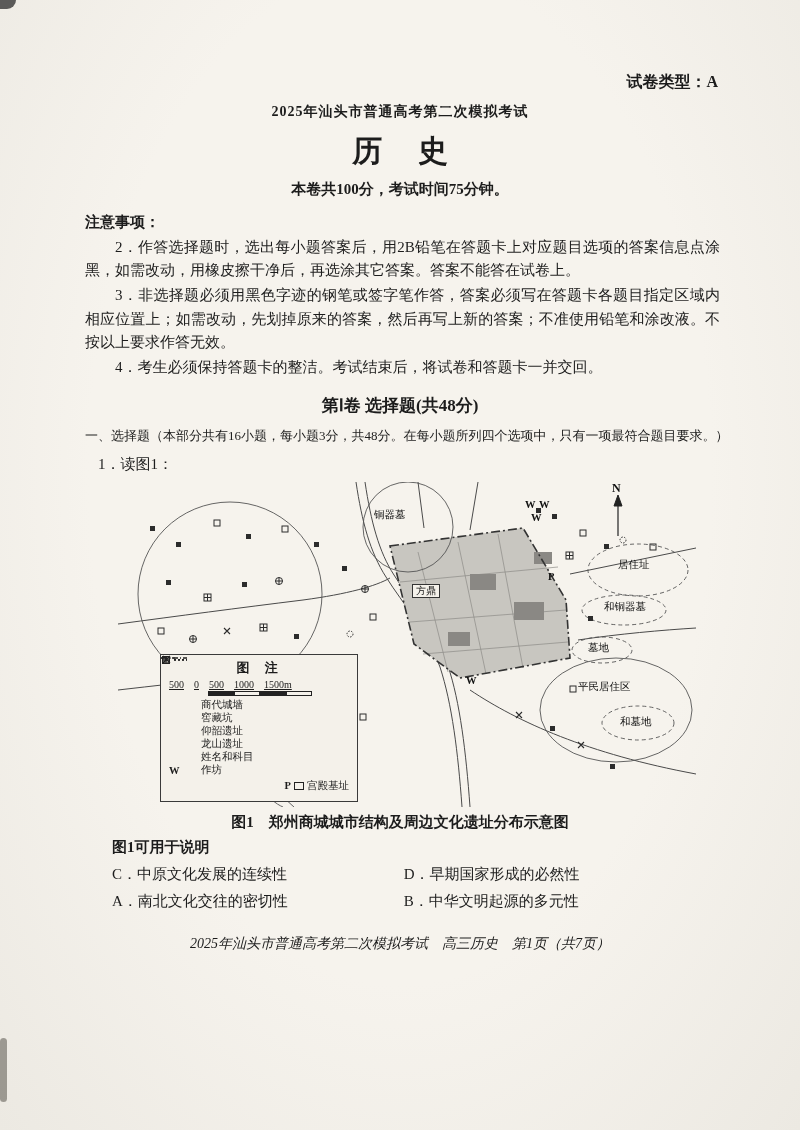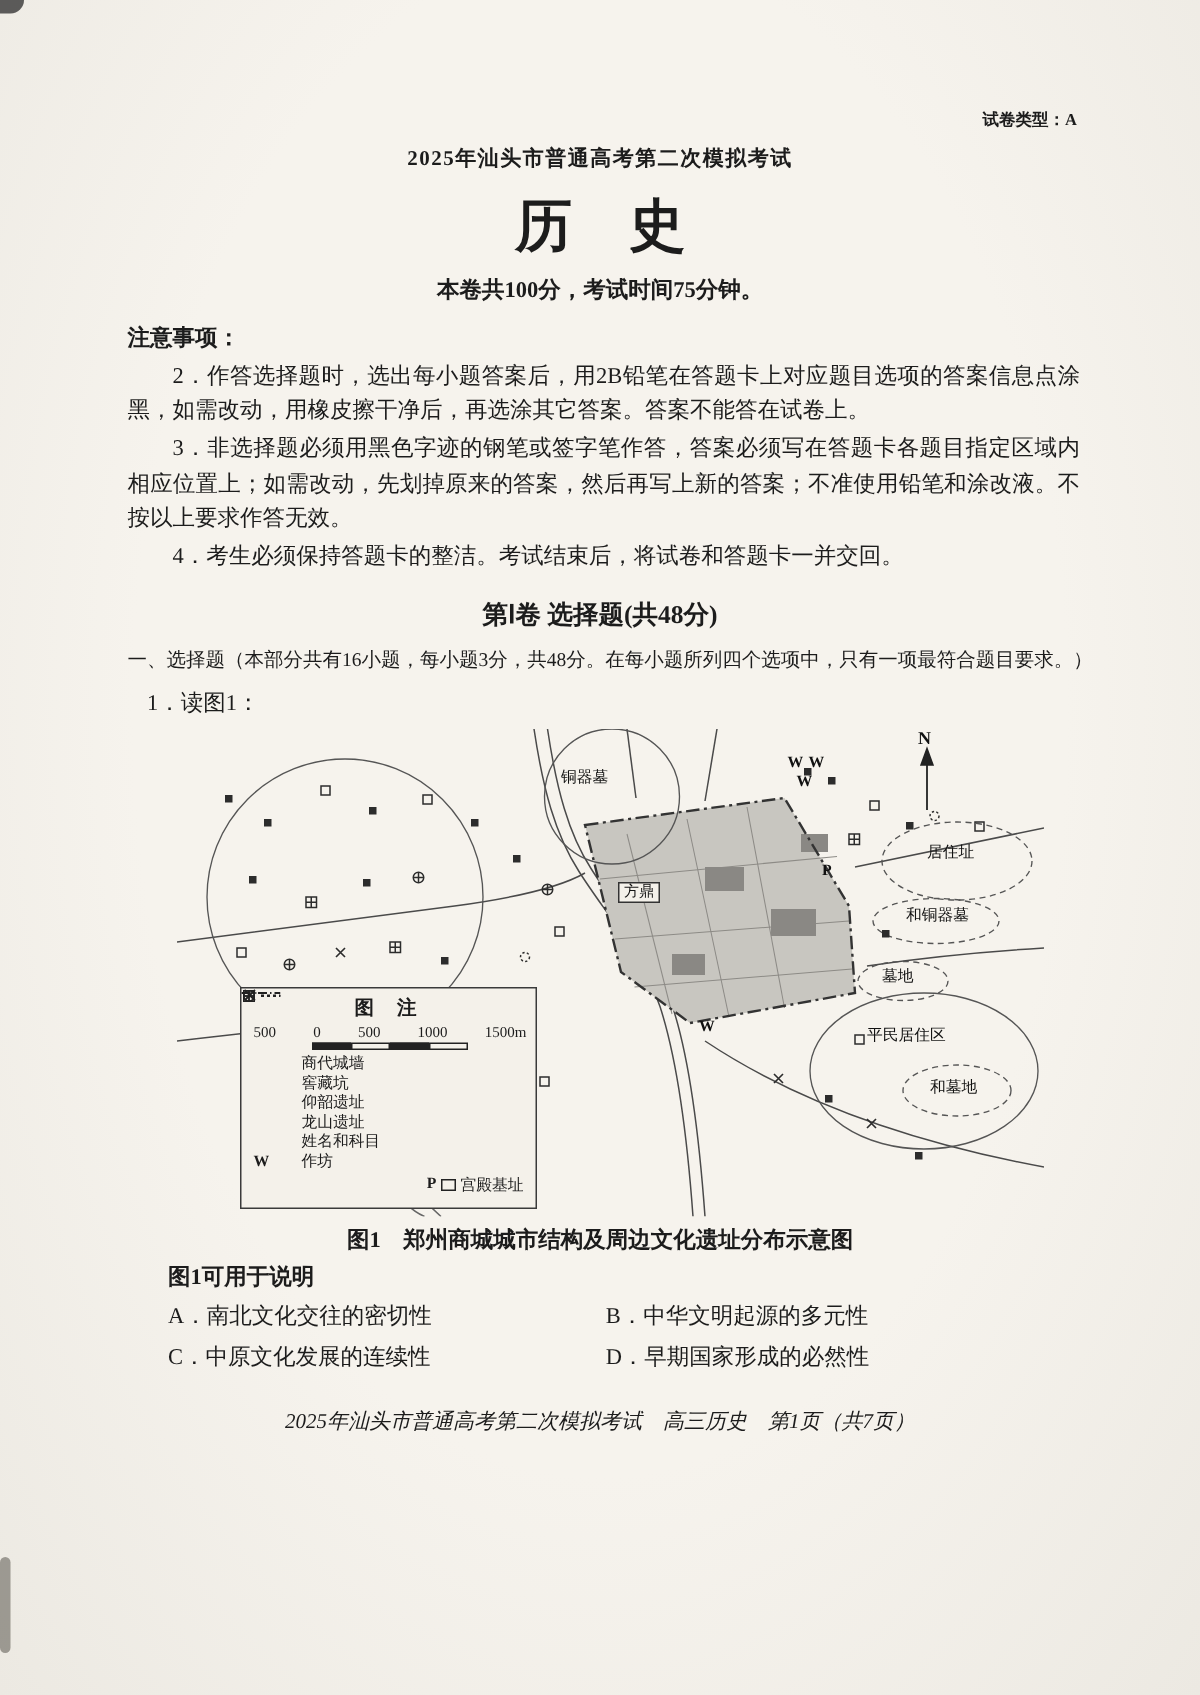--- a/index.html
+++ b/index.html
@@ -12,23 +12,23 @@
     position:relative;
     width:800px;
     height:1130px;
     margin:0 auto;
     background:radial-gradient(ellipse at 50% 42%, #f6f3ed 55%, #ece9e2 100%);
     overflow:hidden;
   }
   .scan-smudge-tl{position:absolute;top:0;left:0;width:16px;height:9px;background:#2a2a2a;border-bottom-right-radius:10px;opacity:.75;}
   .scan-smudge-left{position:absolute;left:0;top:1038px;width:7px;height:64px;background:#5a564f;border-radius:5px;opacity:.55;}
 
-  .paper-type{ text-align:right; padding:72px 82px 0 0; font-size:11px; font-weight:bold; }
+  .paper-type{ text-align:right; padding:72px 82px 0 0; font-size:16px; font-weight:bold; }
   .main-title{ text-align:center; margin-top:10px; font-size:14px; font-weight:bold; letter-spacing:1px; }
-  .subject{ text-align:center; margin-top:10px; font-size:38px; font-weight:bold; letter-spacing:14px; text-indent:14px; }
+  .subject{ text-align:center; margin-top:10px; font-size:30px; font-weight:bold; letter-spacing:14px; text-indent:14px; }
   .exam-info{ text-align:center; margin-top:8px; font-size:15px; font-weight:bold; }
 
   .notices{ margin:12px 80px 0 85px; font-size:15px; line-height:1.58; }
   .notice-title{ font-weight:bold; }
   .notices p{ margin:1px 0; text-indent:2em; text-align:justify; }
 
   .section-title{ text-align:center; margin-top:14px; font-size:17px; font-weight:bold; }
   .intro{ margin:9px 34px 0 85px; font-size:13px; font-weight:normal; line-height:1.6; text-align:justify; }
   .q1-lead{ margin:8px 80px 0 98px; font-size:15px; }
 
@@ -38,21 +38,21 @@
   .ml.bold{ font-weight:bold; }
   .ml.north{ font-size:12px; font-weight:bold; }
   .ml.tag{ border:1px solid #333; background:#f4f1ea; padding:1px 3px; font-size:10px; }
 
   .legend{
     position:absolute; left:42px; top:172px; width:198px; height:148px;
     background:#f4f1ea; border:1px solid #3a3a3a; box-sizing:border-box;
     font-size:10.5px; padding:4px 6px 2px 8px;
   }
   .legend-title{ text-align:center; font-size:13px; font-weight:bold; letter-spacing:6px; }
-  .scale-row{ display:flex; justify-content:space-between; gap:10px; font-size:10px; margin-top:2px; }
+  .scale-row{ display:flex; justify-content:flex-start; gap:10px; font-size:10px; margin-top:2px;text-decoration:underline; }
   .scale-bar{ display:flex; justify-content:center; margin-top:1px; }
   .sb{ width:26px; height:5px; border:1px solid #222; box-sizing:border-box; }
   .sb.b{ background:#222; } .sb.w{ background:#f4f1ea; }
   .legend-items{ margin-top:3px; }
   .li{ display:flex; align-items:center; height:13px; }
   .sym{ width:32px; display:inline-flex; align-items:center; }
   .li-label{ }
   .legend-p{ position:absolute; right:8px; bottom:8px; display:flex; align-items:center; gap:3px; }
   .mini-box{ display:inline-block; width:8px; height:6px; border:1px solid #222; }
 
@@ -300,23 +300,23 @@
         <span class="li-label">宫殿基址</span>
       </div>
     </div>
   </div>
 
   <div class="fig-caption">图1　郑州商城城市结构及周边文化遗址分布示意图</div>
   <div class="q1-stem">图1可用于说明</div>
 
   <div class="options">
     <div class="opt-row">
+      <span class="opt">C．中原文化发展的连续性</span>
+      <span class="opt">D．早期国家形成的必然性</span>
+    </div>
+    <div class="opt-row">
       <span class="opt">A．南北文化交往的密切性</span>
       <span class="opt">B．中华文明起源的多元性</span>
     </div>
-    <div class="opt-row">
-      <span class="opt">C．中原文化发展的连续性</span>
-      <span class="opt">D．早期国家形成的必然性</span>
-    </div>
   </div>
 
   <div class="footer">2025年汕头市普通高考第二次模拟考试　高三历史　第1页（共7页）</div>
 </div>
 
 </body></html>

